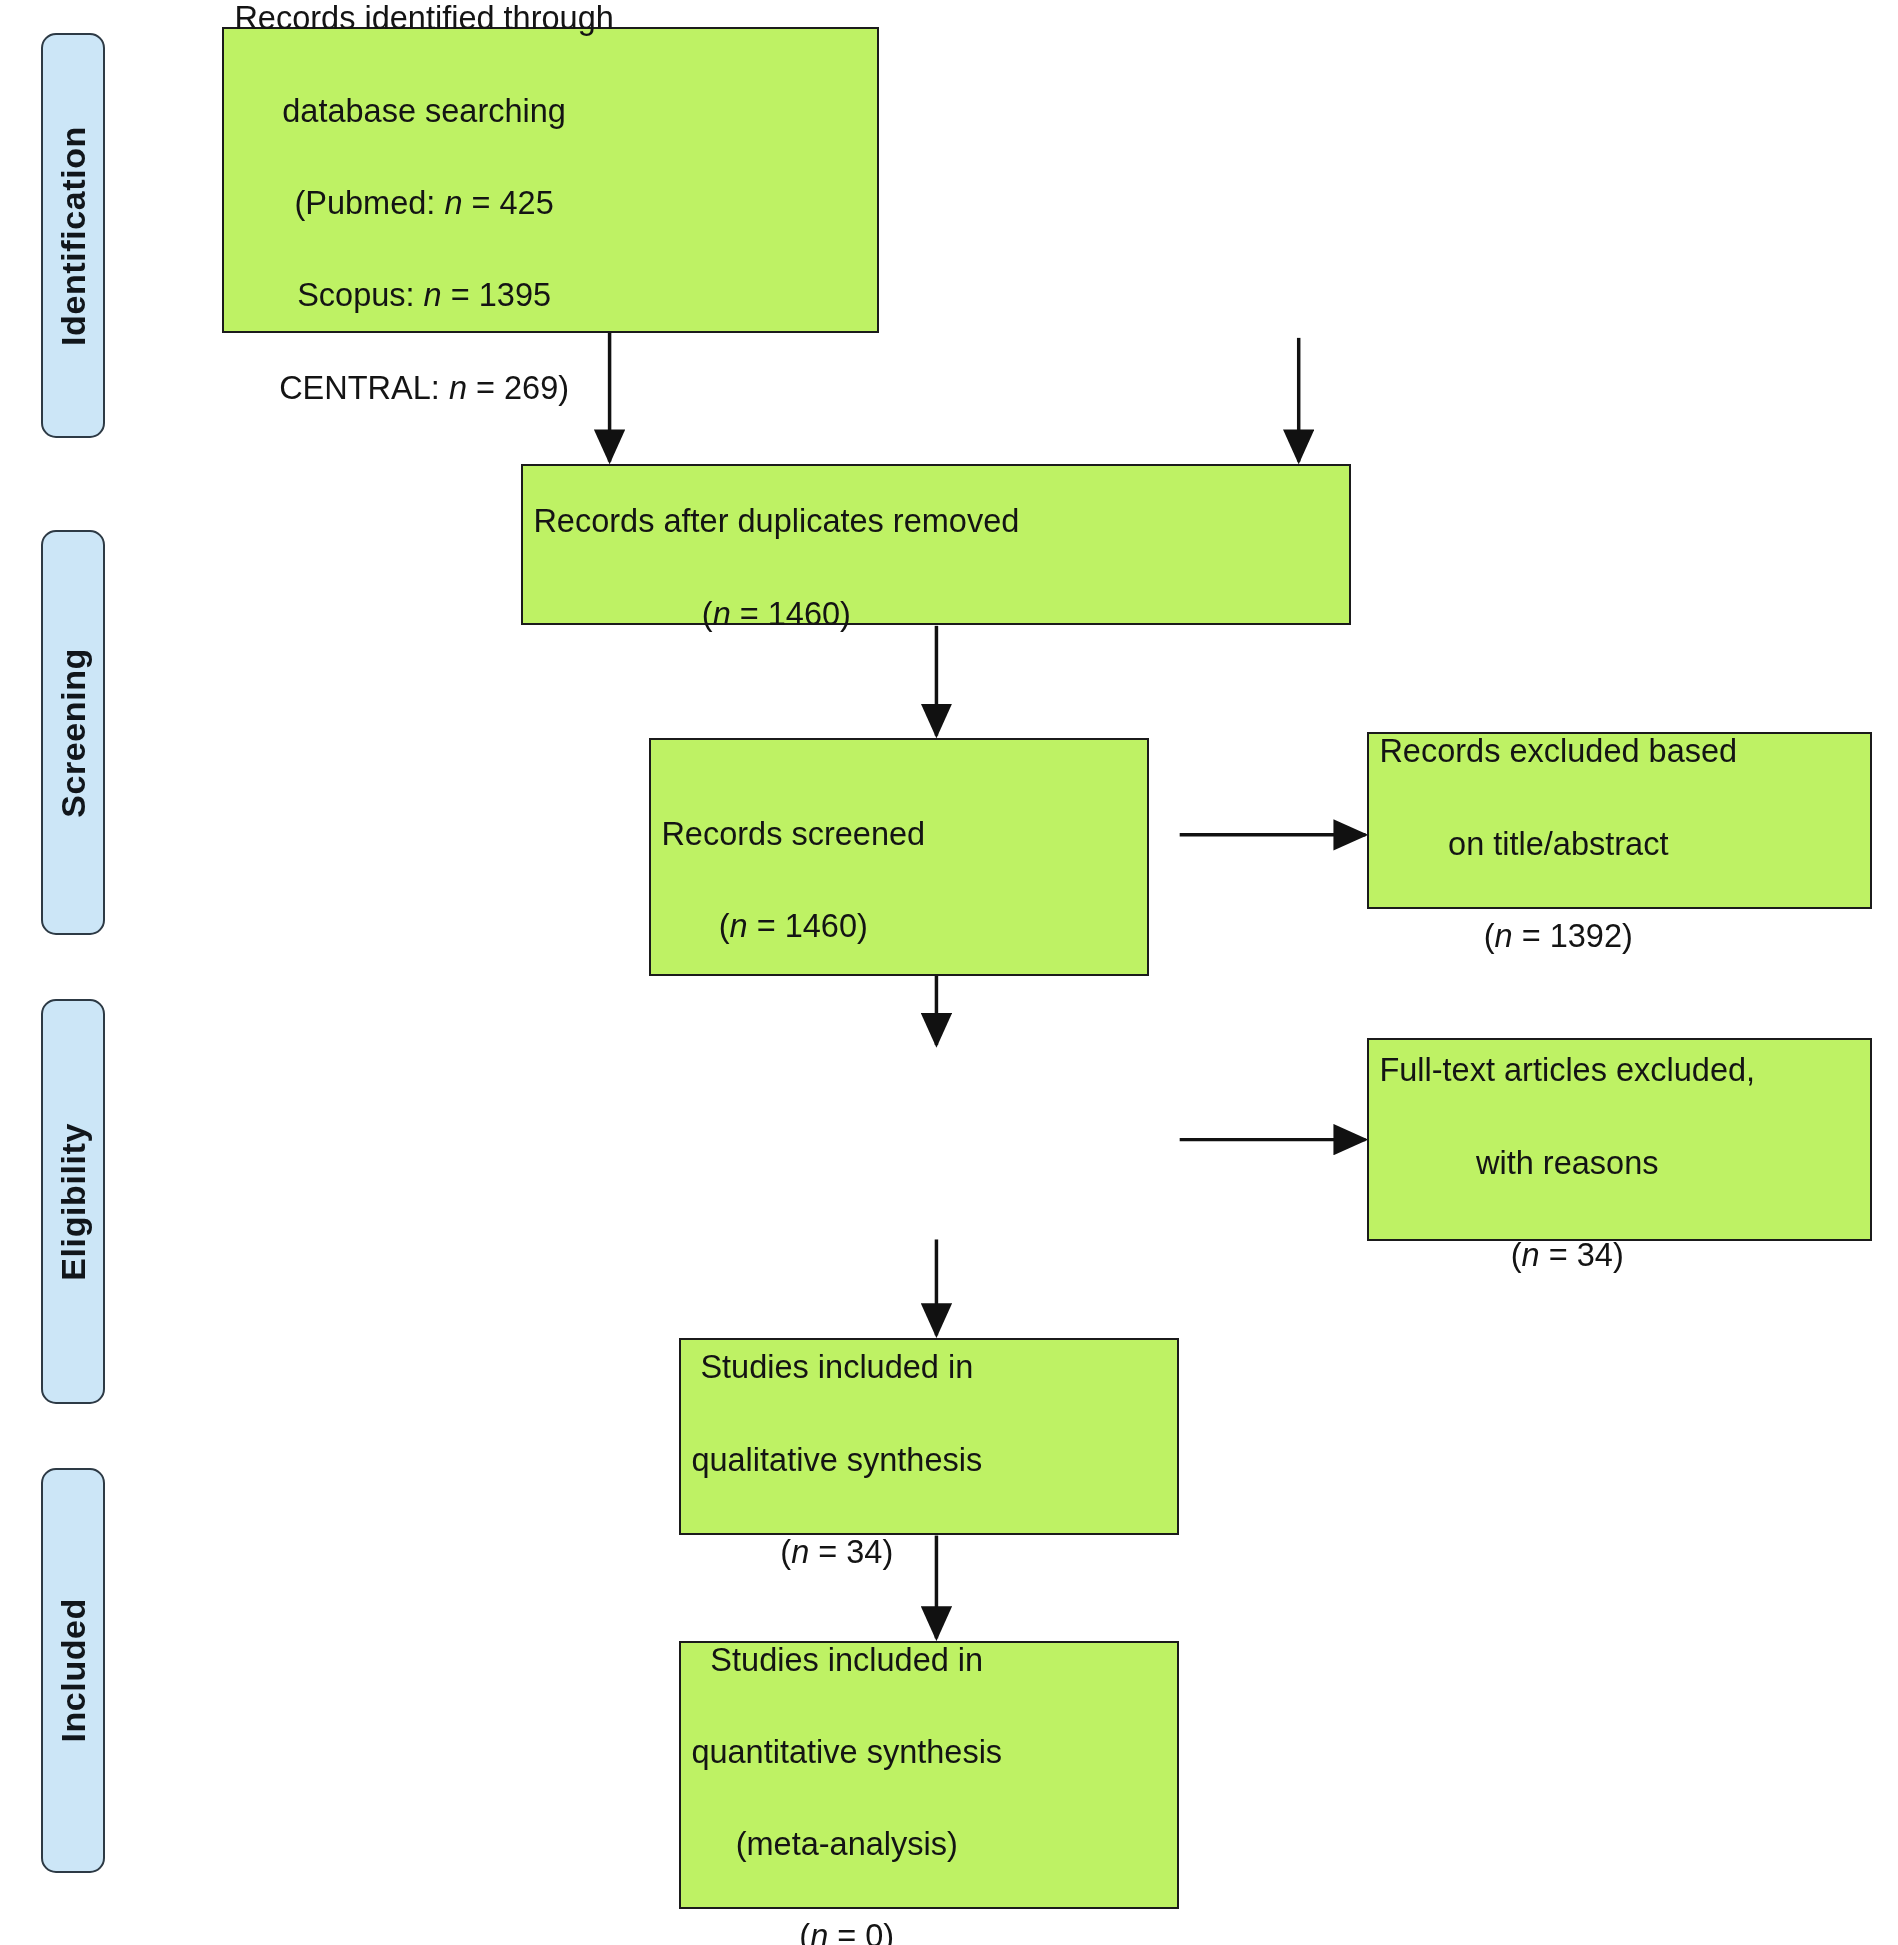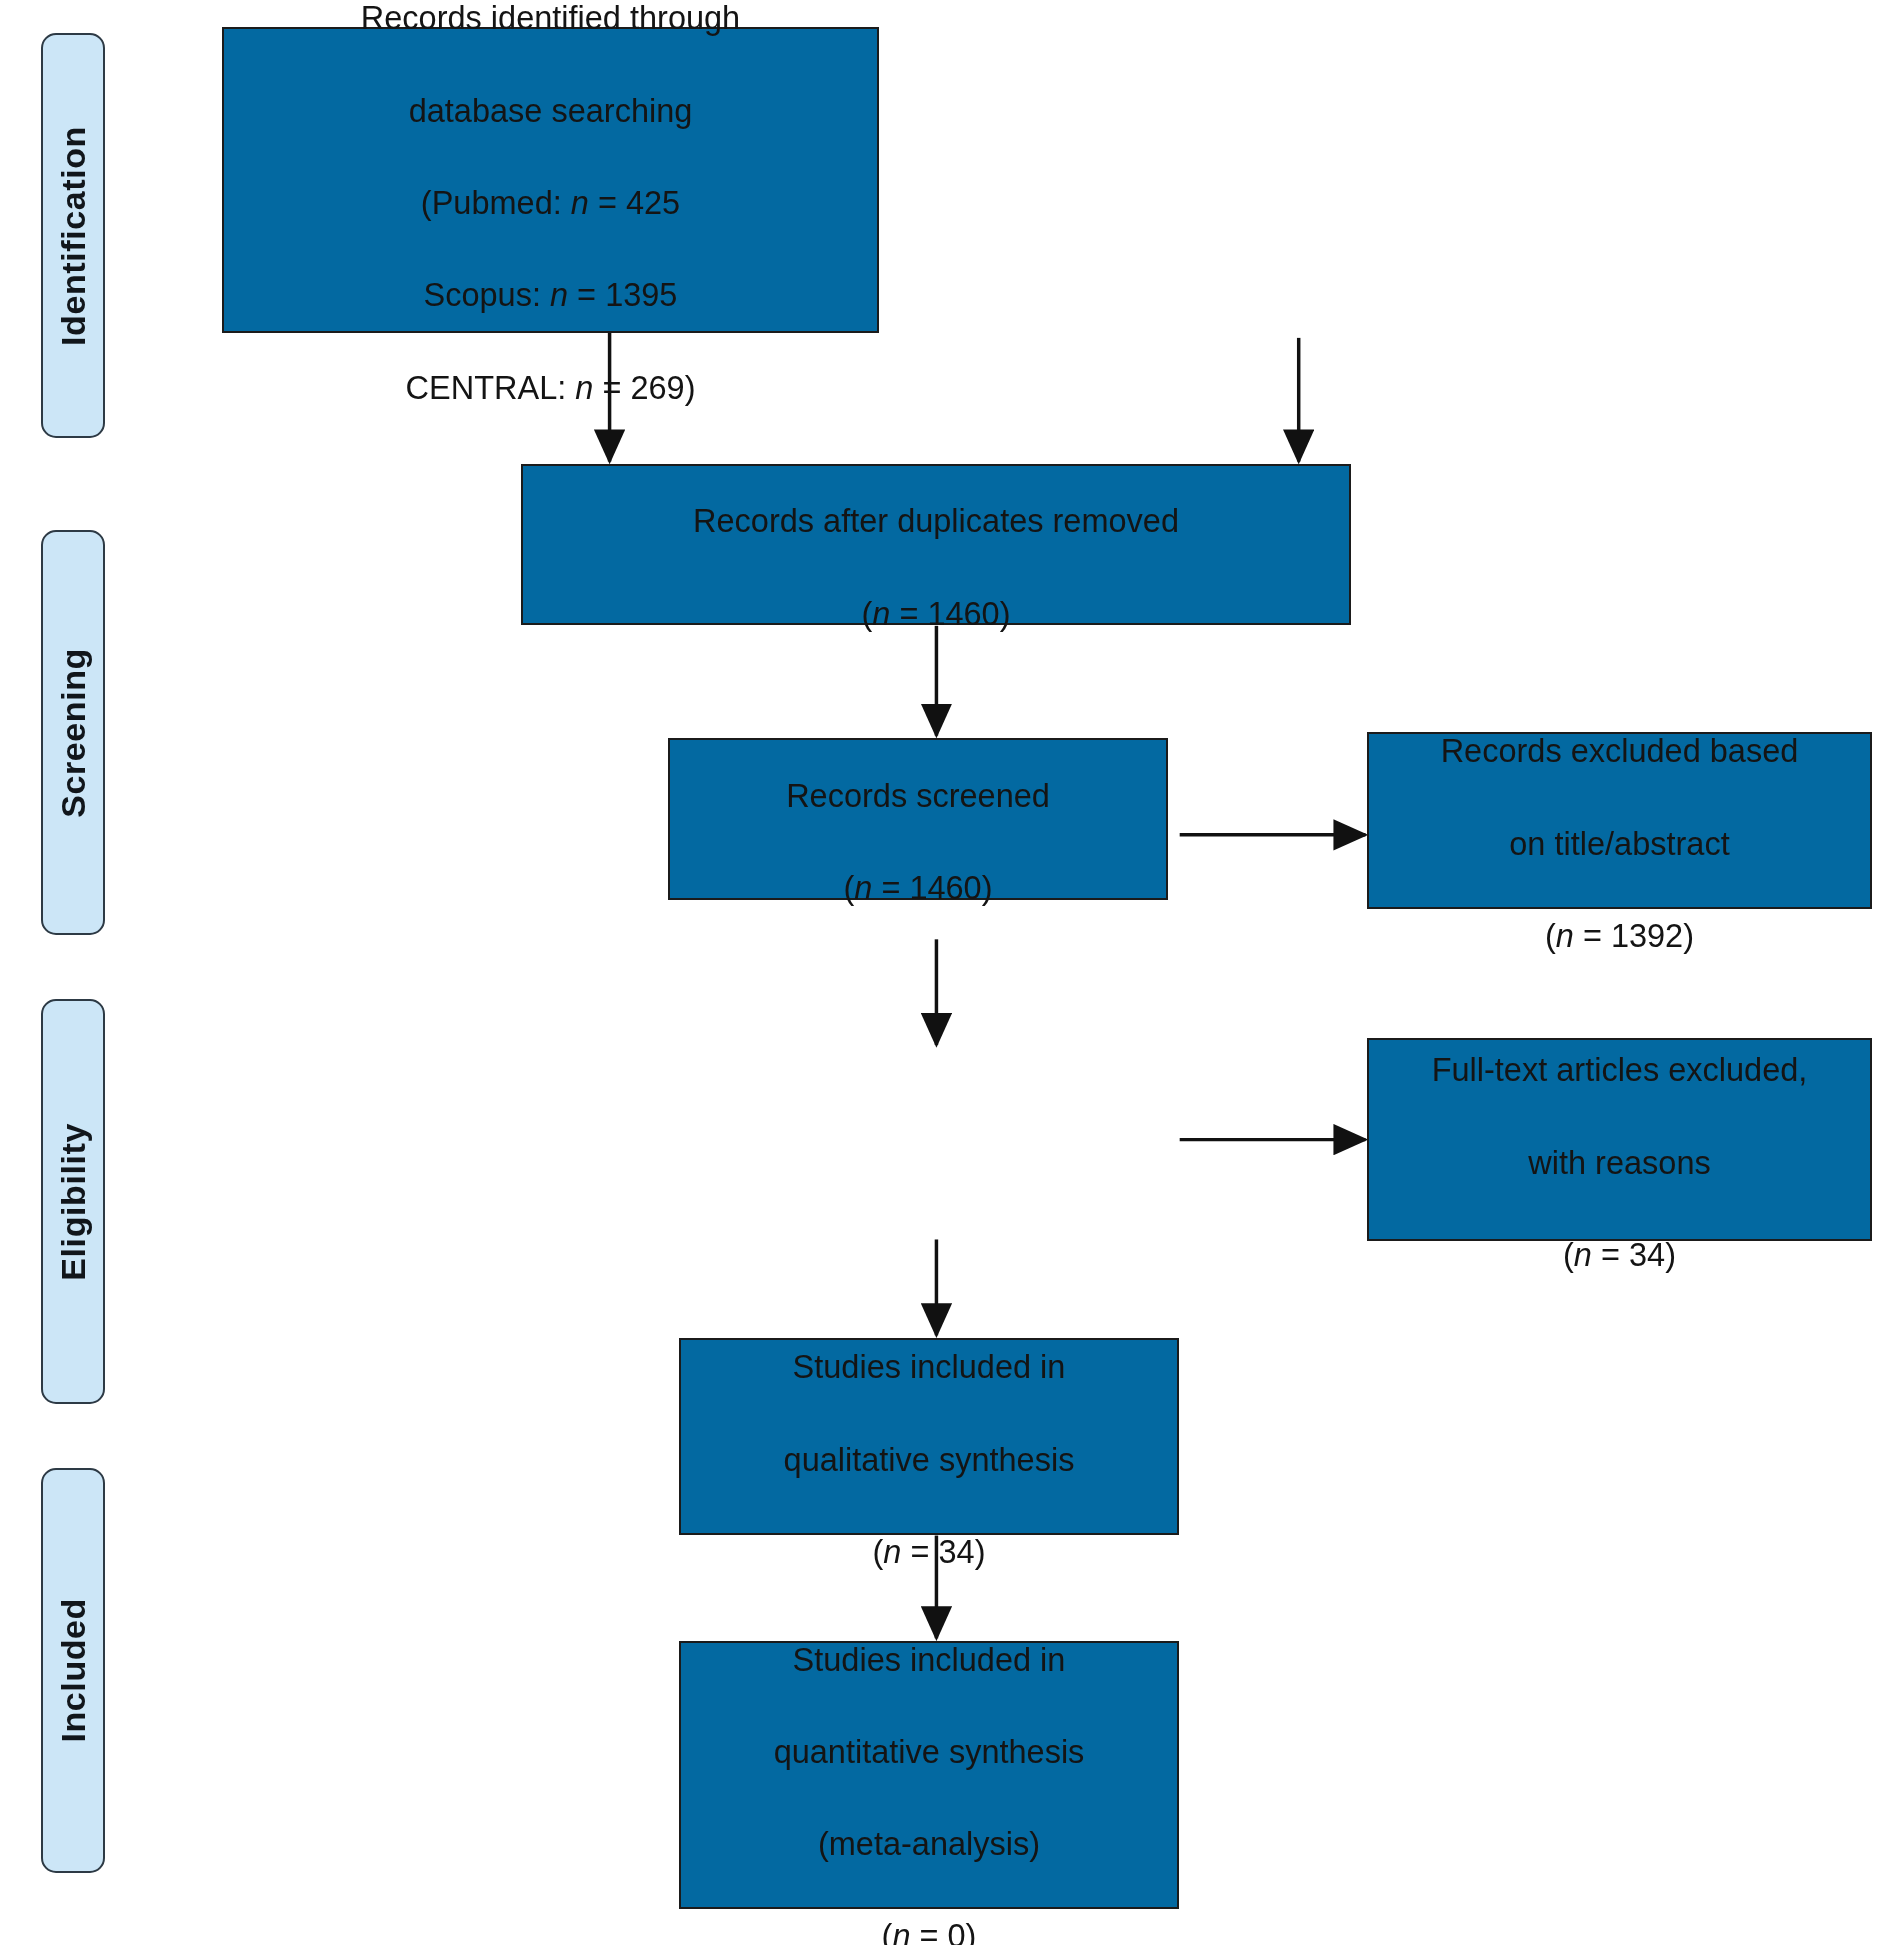--- a/index.html
+++ b/index.html
@@ -37,25 +37,24 @@
     letter-spacing: 0.6px;
     color: #11161b;
     white-space: nowrap;
     line-height: 1;
   }
 
   
   .flow-box {
     position: absolute;
     box-sizing: border-box;
-    background: #0369a1;
+    background: #bef264;
     border: 2.9px solid #1b1b1b;
     display: flex;
     align-items: center;
-    justify-content: center;
     padding: 4.6px 10.4px;
   }
   .flow-box .btext {
     text-align: center;
     font-size: 32.5px;
     line-height: 1.42;
     color: #141414;
     white-space: pre-line;
   }
   .flow-box .btext em {
@@ -127,21 +126,21 @@
   </div>
 
 
   <div class="flow-box" style="left:521px; top:464px; width:830px; height:161px;">
     <div class="btext">
       <span>Records after duplicates removed</span><br>
       <span>(</span><em>n</em><span> = 1460</span><span>)</span>
     </div>
   </div>
 
-  <div class="flow-box" style="left:668px; top:738px; width:500px; height:162px;">
+  <div class="flow-box" style="left:649px; top:738px; width:500px; height:238px;">
     <div class="btext">
       <span>Records screened</span><br>
       <span>(</span><em>n</em><span> = 1460</span><span>)</span>
     </div>
   </div>
 
   <div class="flow-box" style="left:1367px; top:732px; width:505px; height:177px;">
     <div class="btext">
       <span>Records excluded based</span><br>
       <span>on title/abstract</span><br>

